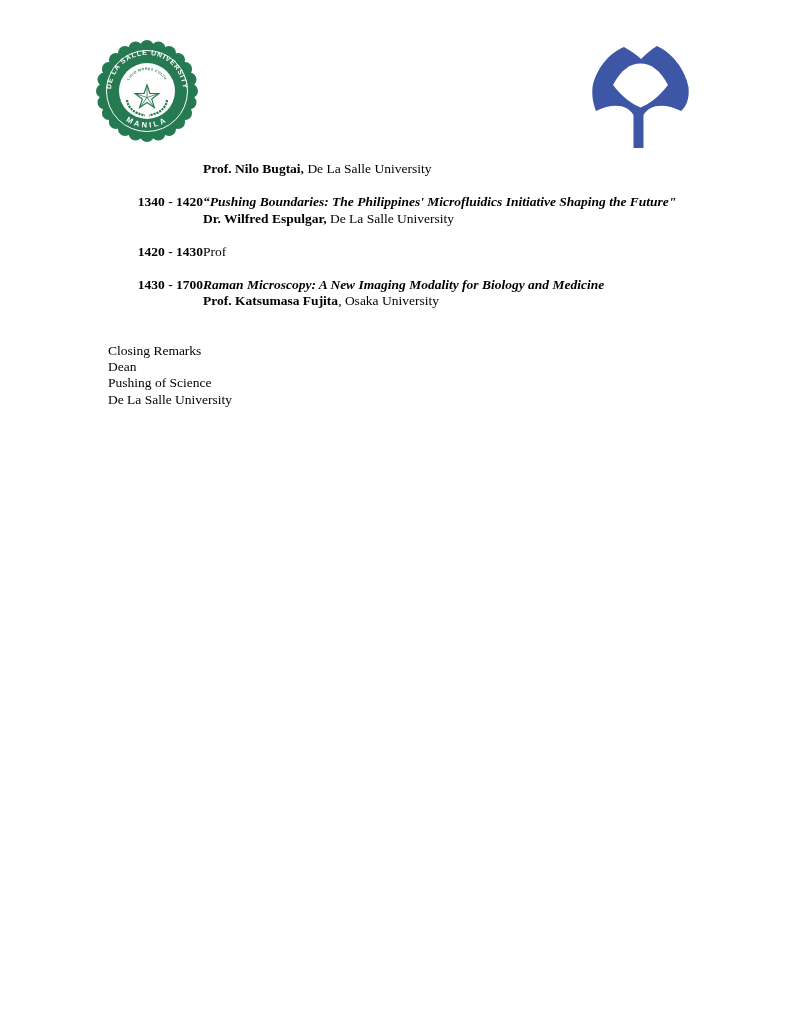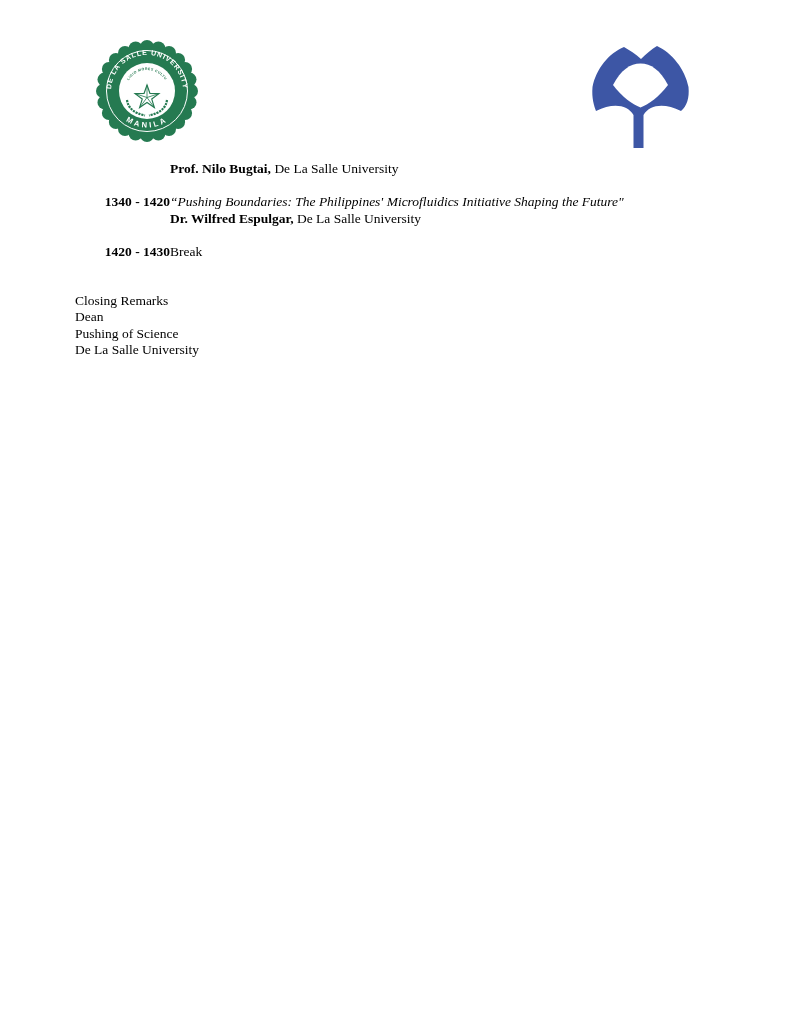--- a/index.html
+++ b/index.html
@@ -31,32 +31,32 @@
   }
   .seal-motto-text {
     font-family: "Liberation Sans", sans-serif;
     font-size: 3.5px; font-weight: bold; letter-spacing: 0.45px;
     fill: var(--dlsu-green, #257a51);
   }
 
   
   .schedule {
     position: absolute;
-    left: 75px; top: 161px;
+    left: 108px; top: 161px;
     width: 648px;
     font-size: 13.5px;
     line-height: 16.3px;
   }
   .entry { display: flex; margin-top: 17px; }
   .entry:first-child { margin-top: 0; }
   .entry.gap-large { margin-top: 33px; }
   .entry .time { flex: 0 0 95px; width: 95px; font-weight: bold; text-align: right; }
   .entry .content { flex: 1 1 auto; }
   .seg-bold { font-weight: bold; }
-  .seg-italic { font-style: italic; }
+  .seg-italic { font-style: italic; font-weight: bold; }
   .seg-regular { font-weight: normal; font-style: normal; }
 </style>
 </head>
 <body>
 
 <div class="page">
 
   <div class="dlsu-seal">
     <svg width="102" height="102" viewBox="0 0 102 102">
 
@@ -159,21 +159,28 @@
       <div class="entry">
         <div class="time">1340 - 1420</div>
         <div class="content">
           <div class="line"><span class="seg-italic">“Pushing Boundaries: The Philippines' Microfluidics Initiative Shaping the Future"</span></div>
           <div class="line"><span class="seg-bold">Dr. Wilfred Espulgar,</span><span class="seg-regular"> De La Salle University</span></div>
         </div>
       </div>
       <div class="entry">
         <div class="time">1420 - 1430</div>
         <div class="content">
-          <div class="line"><span class="seg-regular">Break</span></div>
+          <div class="line"><span class="seg-regular">Prof</span></div>
+        </div>
+      </div>
+      <div class="entry">
+        <div class="time">1430 - 1700</div>
+        <div class="content">
+          <div class="line"><span class="seg-italic">Raman Microscopy: A New Imaging Modality for Biology and Medicine</span></div>
+          <div class="line"><span class="seg-bold">Prof. Katsumasa Fujita</span><span class="seg-regular">, Osaka University</span></div>
         </div>
       </div>
       <div class="entry gap-large">
         <div class="content">
           <div class="line"><span class="seg-regular">Closing Remarks</span></div>
           <div class="line"><span class="seg-regular">Dean</span></div>
           <div class="line"><span class="seg-regular">Pushing of Science</span></div>
           <div class="line"><span class="seg-regular">De La Salle University</span></div>
         </div>
       </div>

